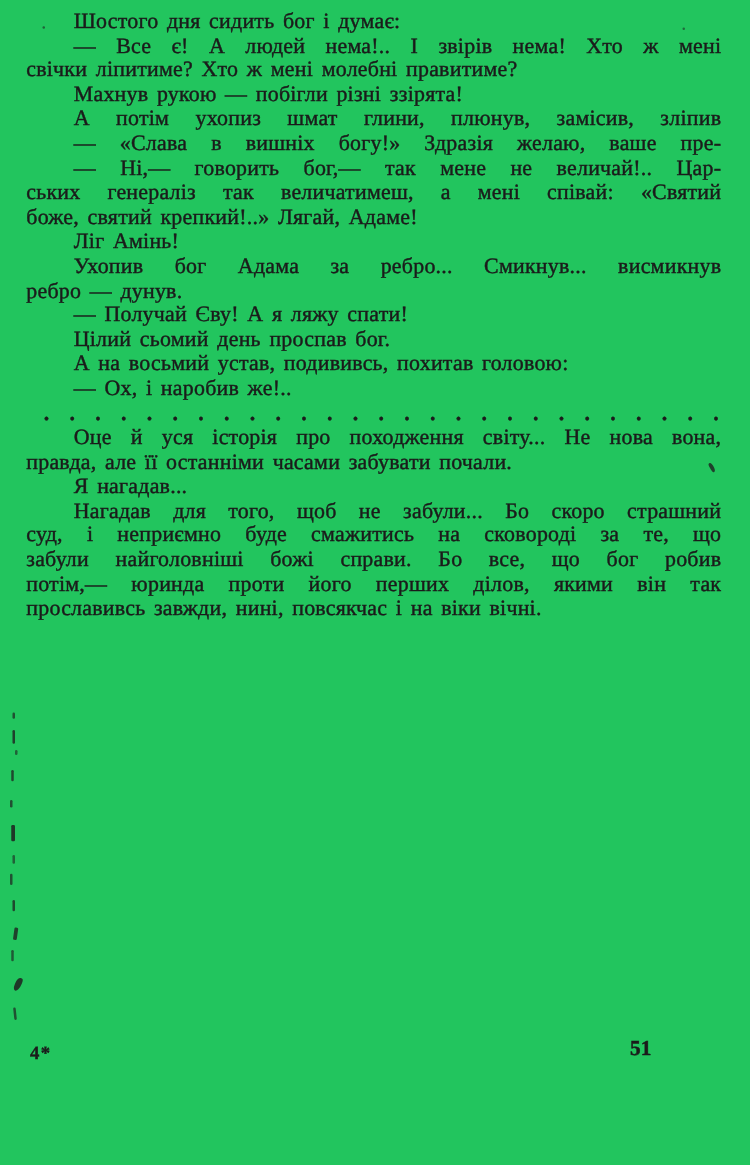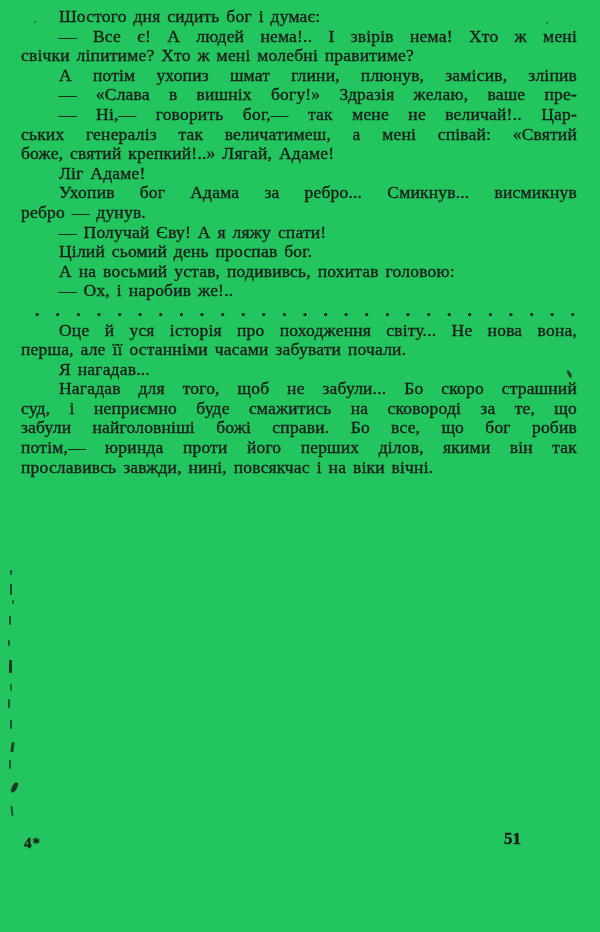--- a/index.html
+++ b/index.html
@@ -65,35 +65,36 @@
 </style>
 </head>
 <body>
 
 <div class="page">
 
   <div class="text-block">
       <div class="line ind">Шостого дня сидить бог і думає:</div>
       <div class="line ind fill">— Все є! А людей нема!.. І звірів нема! Хто ж мені</div>
       <div class="line">свічки ліпитиме? Хто ж мені молебні правитиме?</div>
+      <div class="line ind">Махнув рукою — побігли різні ззірята!</div>
       <div class="line ind fill">А потім ухопиз шмат глини, плюнув, замісив, зліпив</div>
       <div class="line ind fill">— «Слава в вишніх богу!» Здразія желаю, ваше пре-</div>
       <div class="line ind fill">— Ні,— говорить бог,— так мене не величай!.. Цар-</div>
       <div class="line fill">ських генераліз так величатимеш, а мені співай: «Святий</div>
       <div class="line">боже, святий крепкий!..» Лягай, Адаме!</div>
-      <div class="line ind">Ліг Адаме!</div>
+      <div class="line ind">Ліг Амінь!</div>
       <div class="line ind fill">Ухопив бог Адама за ребро... Смикнув... висмикнув</div>
       <div class="line">ребро — дунув.</div>
       <div class="line ind">— Получай Єву! А я ляжу спати!</div>
       <div class="line ind">Цілий сьомий день проспав бог.</div>
       <div class="line ind">А на восьмий устав, подививсь, похитав головою:</div>
       <div class="line ind">— Ох, і наробив же!..</div>
       <div class="line dots">. . . . . . . . . . . . . . . . . . . . . . . . . . .</div>
       <div class="line ind fill">Оце й уся історія про походження світу... Не нова вона,</div>
-      <div class="line">перша, але її останніми часами забувати почали.</div>
+      <div class="line">правда, але її останніми часами забувати почали.</div>
       <div class="line ind">Я нагадав...</div>
       <div class="line ind fill">Нагадав для того, щоб не забули... Бо скоро страшний</div>
       <div class="line fill">суд, і неприємно буде смажитись на сковороді за те, що</div>
       <div class="line fill">забули найголовніші божі справи. Бо все, що бог робив</div>
       <div class="line fill">потім,— юринда проти його перших ділов, якими він так</div>
       <div class="line">прославивсь завжди, нині, повсякчас і на віки вічні.</div>
     </div>
 
   <div>
     <div class="speck" style="left:34px;top:21px;width:2px;height:2px;opacity:.6"></div>

